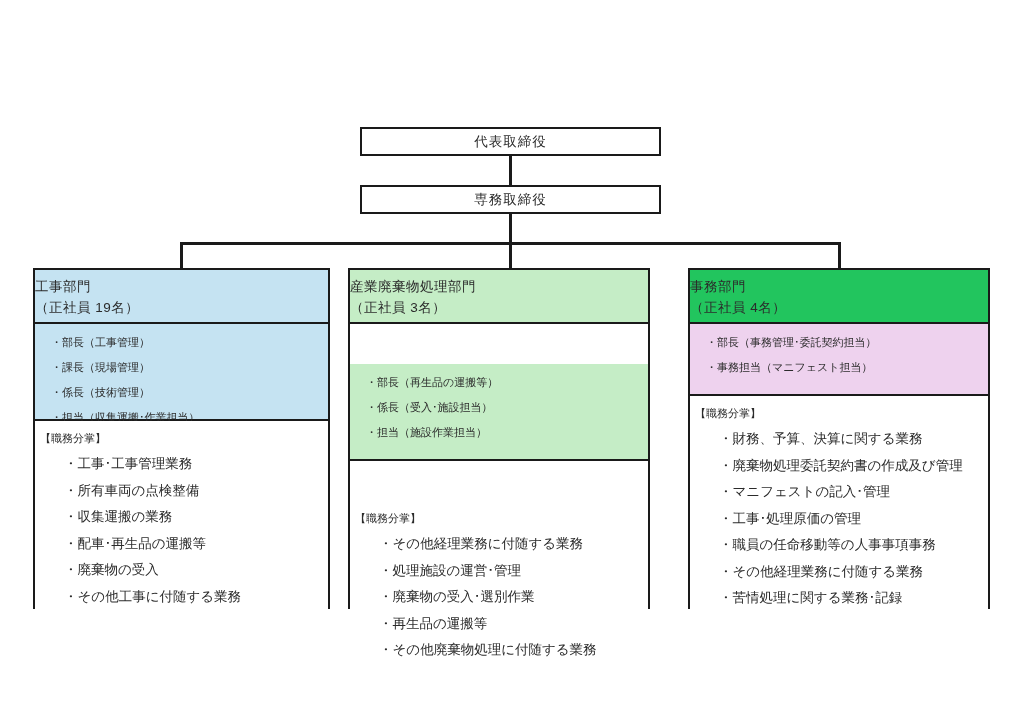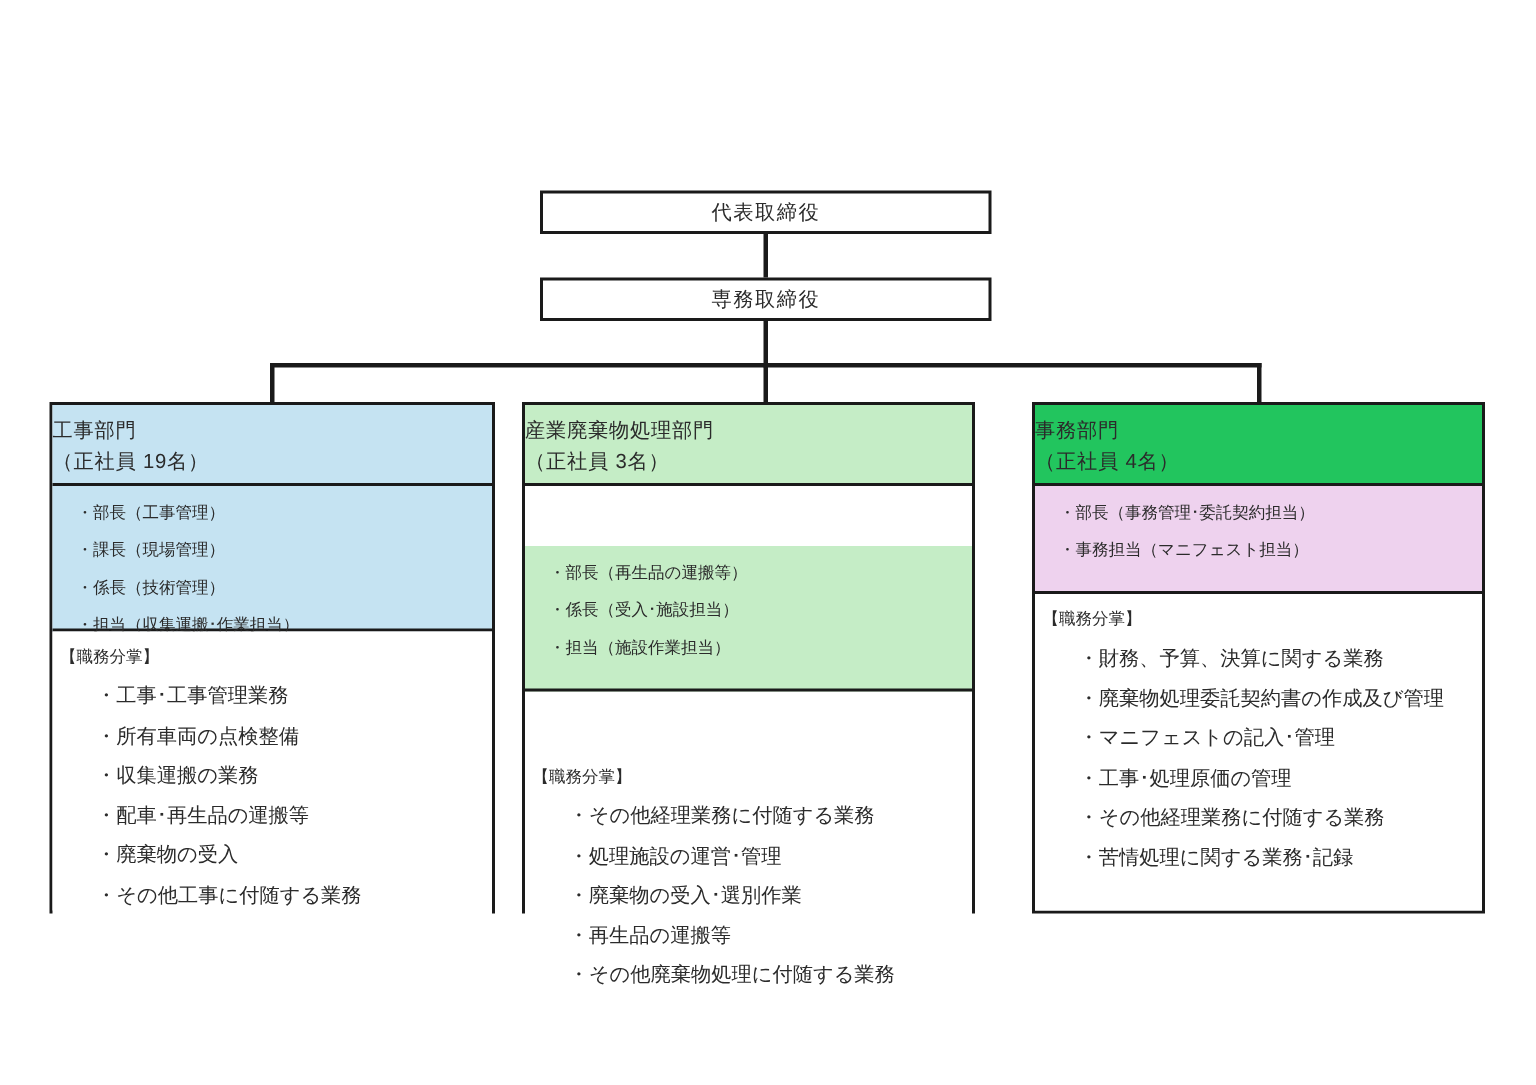--- a/index.html
+++ b/index.html
@@ -163,19 +163,20 @@
         <li>部長（事務管理･委託契約担当）</li>
         <li>事務担当（マニフェスト担当）</li>
       </ul>
     <div class="duties">
       <div class="duties-label">【職務分掌】</div>
       <ul class="duties-list">
           <li>財務、予算、決算に関する業務</li>
           <li>廃棄物処理委託契約書の作成及び管理</li>
           <li>マニフェストの記入･管理</li>
           <li>工事･処理原価の管理</li>
+          <li>職員の任命移動等の人事事項事務</li>
           <li>その他経理業務に付随する業務</li>
           <li>苦情処理に関する業務･記録</li>
         </ul>
     </div>
   </div>
 
 </div>
 
 </body></html>

